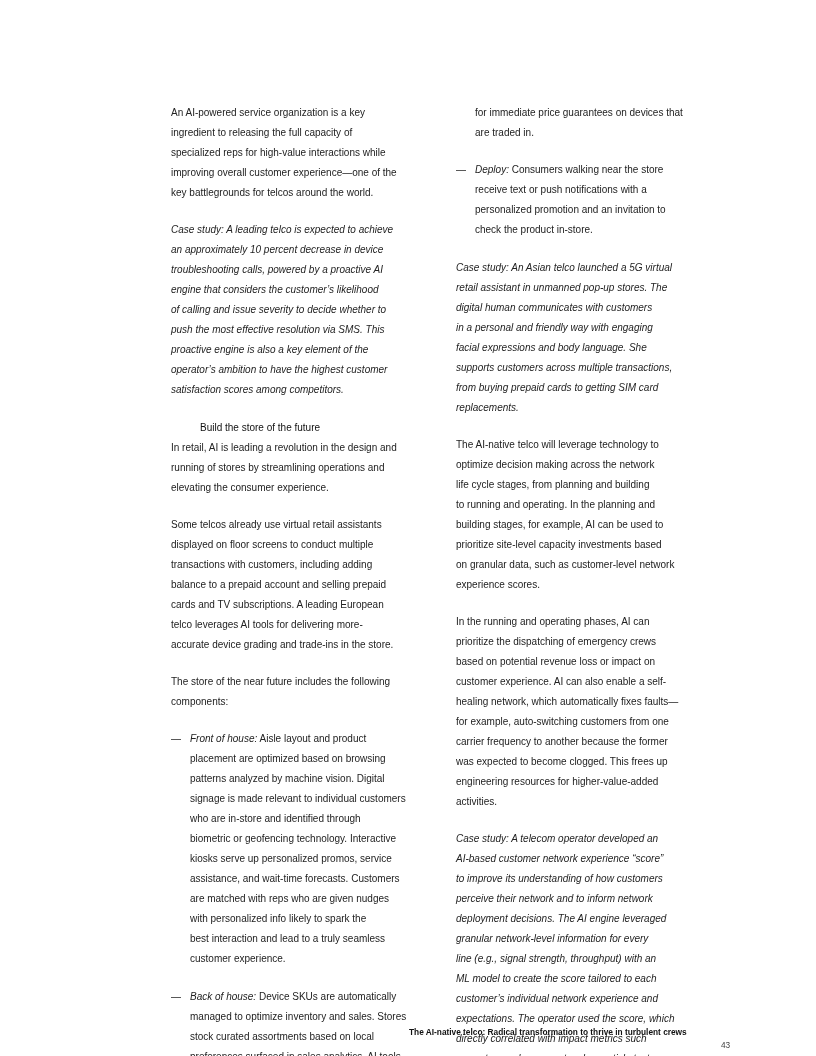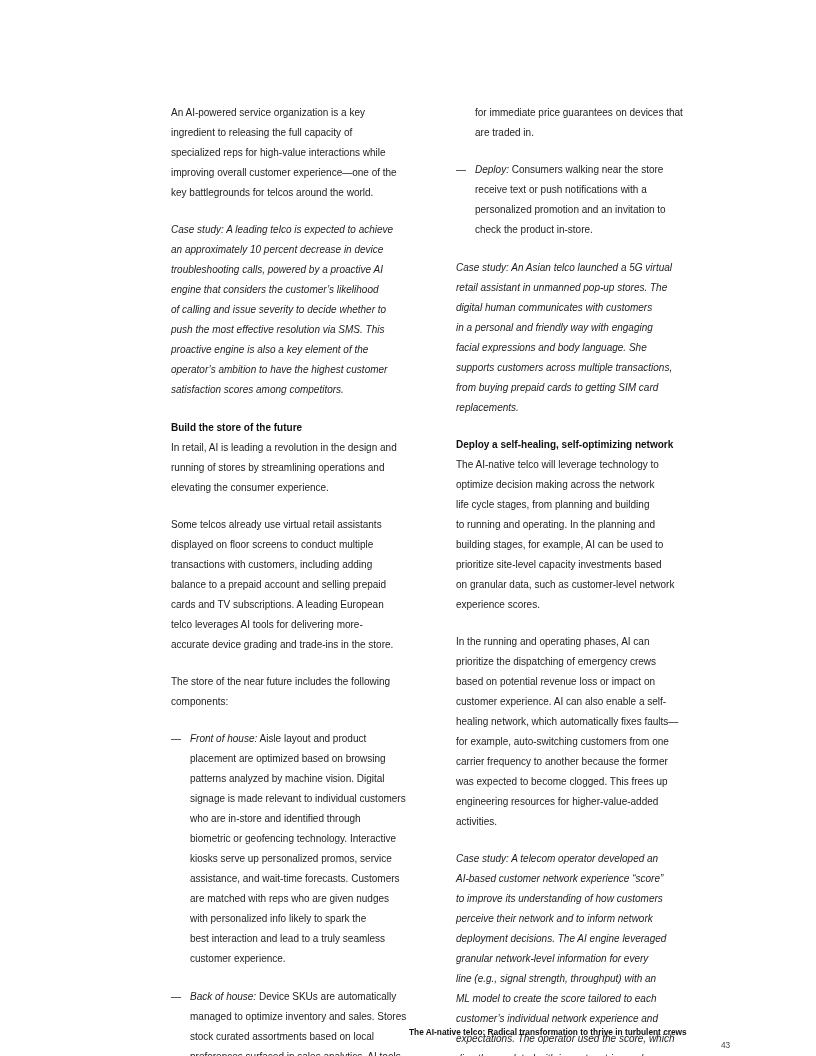--- a/index.html
+++ b/index.html
@@ -3,21 +3,21 @@
   <meta charset="utf-8">
   <style>
     html, body { margin: 0; padding: 0; background: #ffffff; }
     body { width: 816px; height: 1056px; position: relative; overflow: hidden;
       font-family: "Liberation Sans", sans-serif; color: #222222; }
     .col { position: absolute; top: 103px; font-size: 10px; line-height: 20px; }
     .col-left { left: 171px; width: 280px; }
     .col-right { left: 456px; width: 275px; }
     p { margin: 0 0 17.3px 0; }
     .it { font-style: italic; }
-    .hd { font-weight: bold; color: #111; }
+    .hd { font-weight: normal; color: #111; margin-left: 29px; }
     .bl { position: relative; padding-left: 19px; margin: 0 0 17.3px 0; }
     .bl .dash { position: absolute; left: 0; top: 0; }
     .indent-only { padding-left: 19px; margin: 0 0 17.3px 0; }
     .footer { position: absolute; top: 1027px; left: 409px; font-size: 8.3px; font-weight: bold; color: #111; white-space: nowrap; }
     .pgnum { position: absolute; top: 1027px; left: 721px; font-size: 8.3px; color: #444; margin-top: 13px; }
     .nb { white-space: pre-line; }
   </style>
 </head>
 <body>
 
@@ -85,21 +85,20 @@
 check the product in-store.</span></span>
   </div>
   <p class="nb it">Case study: An Asian telco launched a 5G virtual
 retail assistant in unmanned pop-up stores. The
 digital human communicates with customers
 in a personal and friendly way with engaging
 facial expressions and body language. She
 supports customers across multiple transactions,
 from buying prepaid cards to getting SIM card
 replacements.</p>
-  <div class="hd">Deploy a self-healing, self-optimizing network</div>
   <p class="nb">The AI-native telco will leverage technology to
 optimize decision making across the network
 life cycle stages, from planning and building
 to running and operating. In the planning and
 building stages, for example, AI can be used to
 prioritize site-level capacity investments based
 on granular data, such as customer-level network
 experience scores.</p>
   <p class="nb">In the running and operating phases, AI can
 prioritize the dispatching of emergency crews

